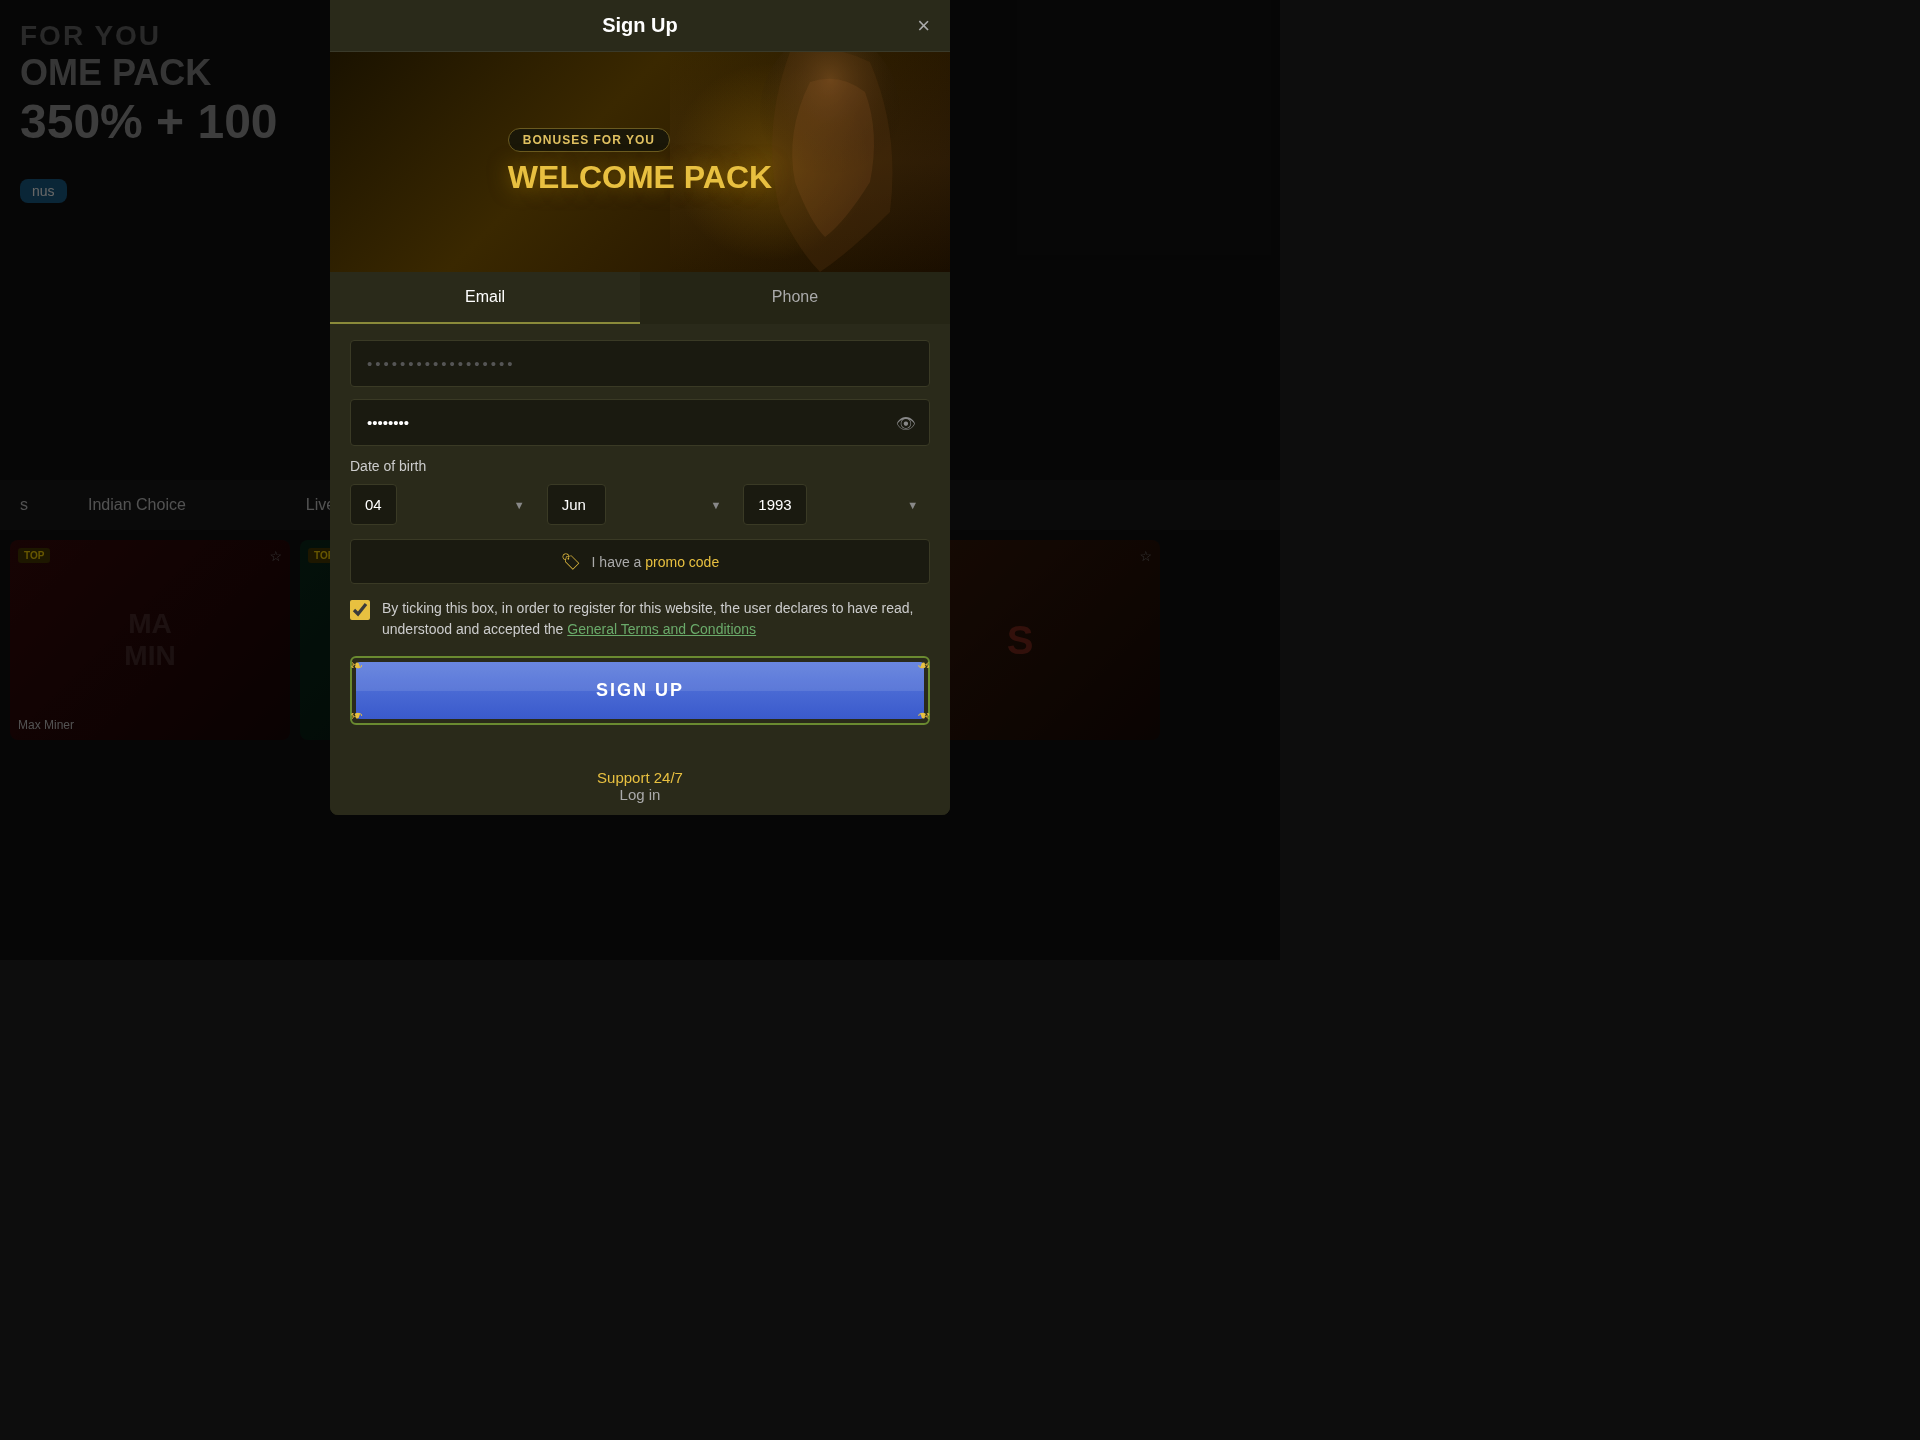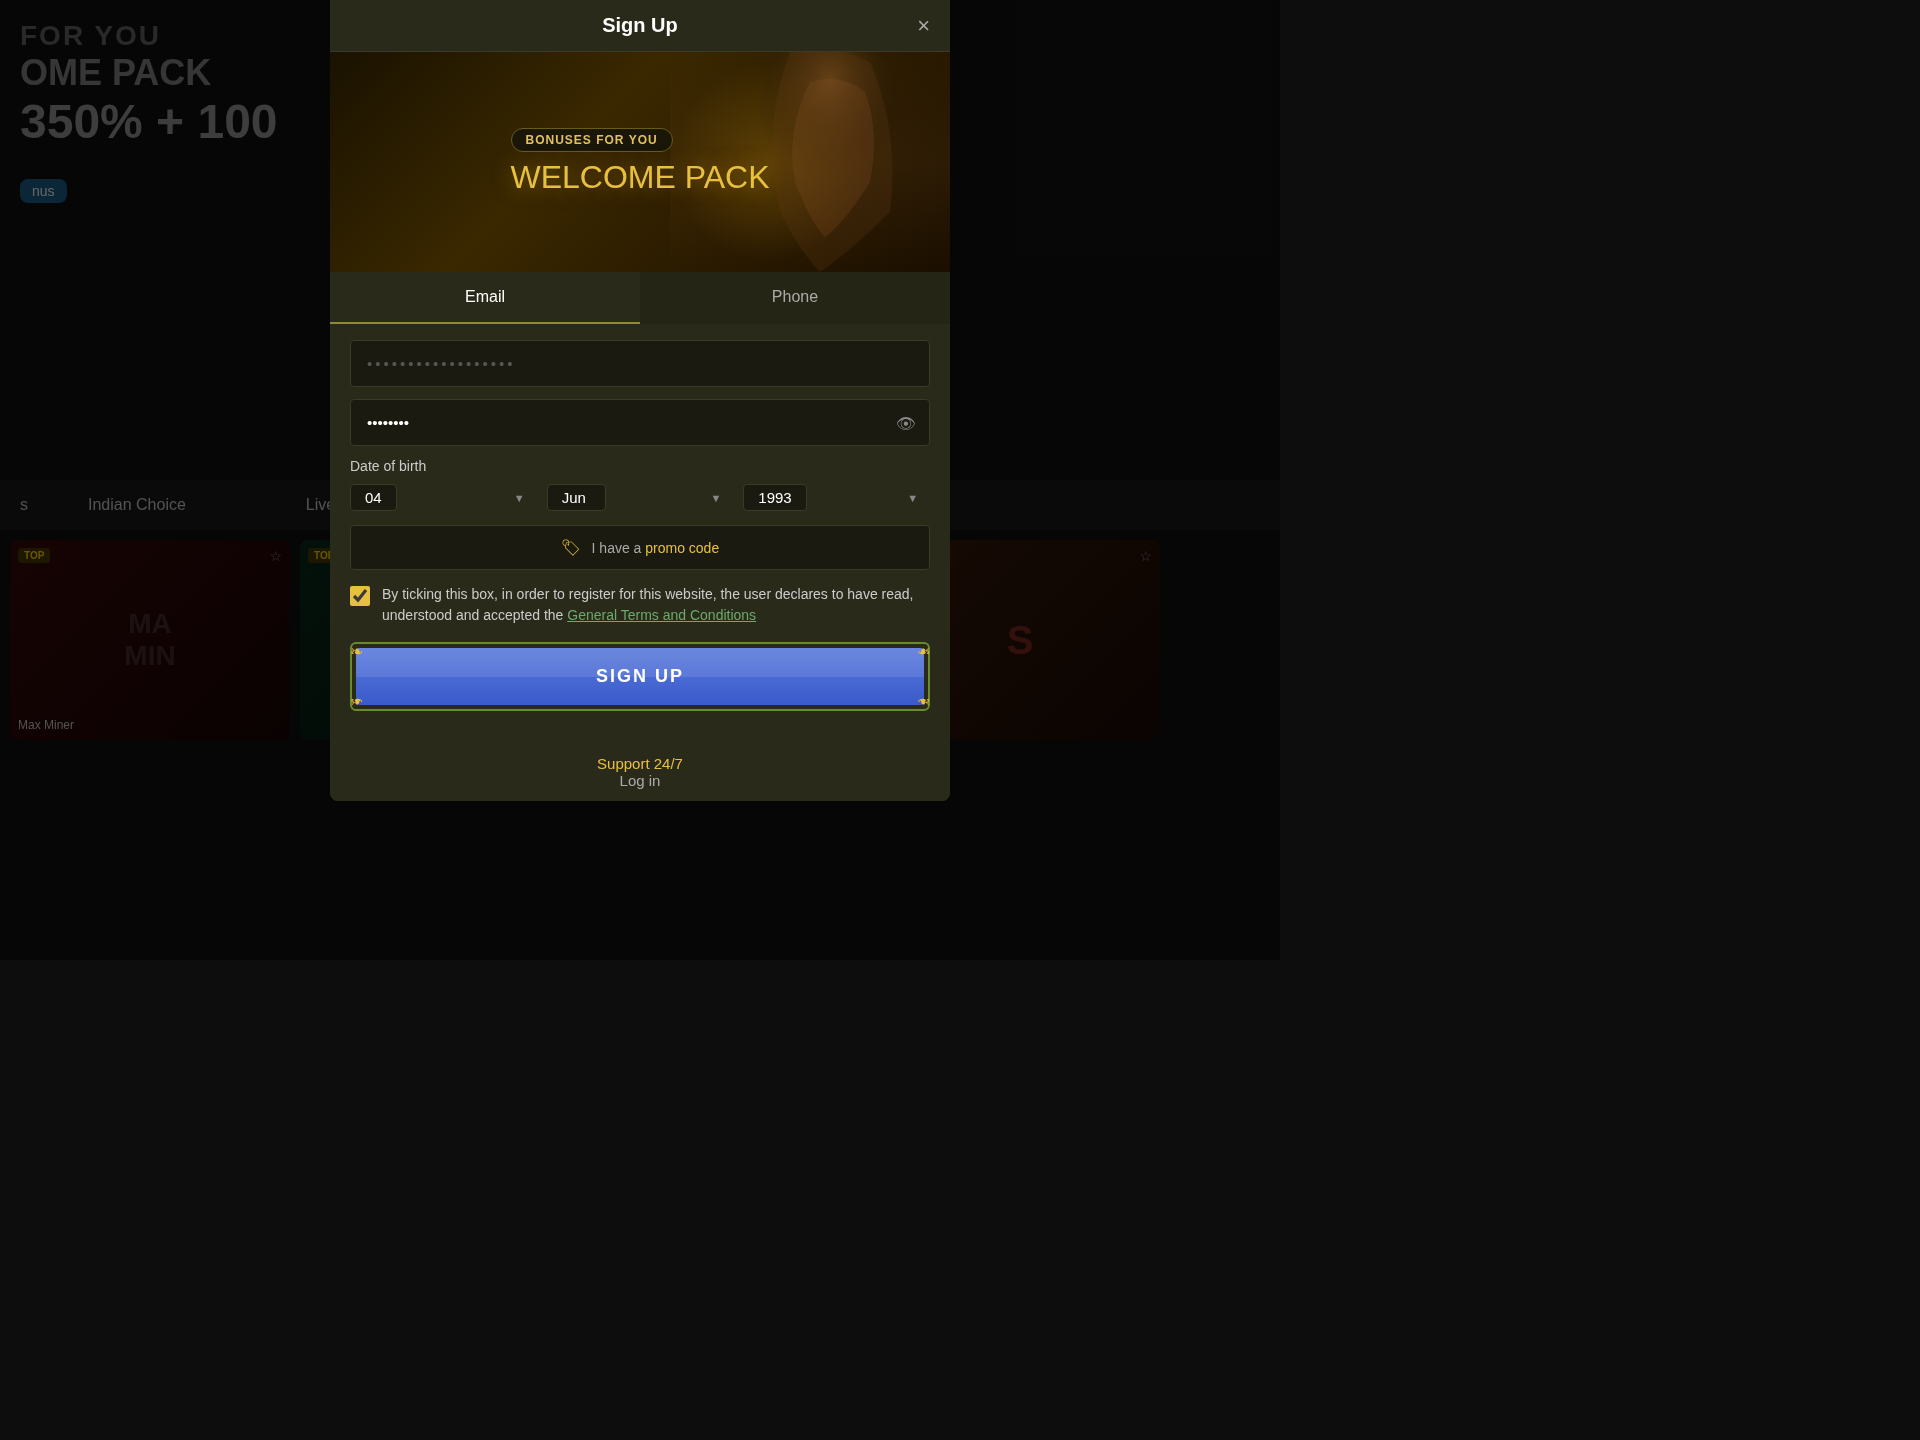--- a/index.html
+++ b/index.html
@@ -217,21 +217,21 @@
       font-weight: bold;
       padding: 4px 14px;
       border-radius: 20px;
       display: inline-block;
       margin-bottom: 8px;
       letter-spacing: 1px;
     }
     .banner-welcome {
       color: #e8c040;
       font-size: 32px;
-      font-weight: 400;
+      font-weight: 700;
       line-height: 1.1;
       text-shadow: 0 0 20px rgba(200,150,0,0.5);
     }
 
     
     .woman-silhouette {
       position: absolute;
       right: 0;
       bottom: 0;
       width: 280px;
@@ -318,21 +318,21 @@
     .dob-selects {
       display: flex;
       gap: 10px;
       margin-bottom: 14px;
     }
     .dob-select {
       flex: 1;
       background: #1a1a10;
       border: 1px solid #3a3a25;
       border-radius: 4px;
-      padding: 4px 14px;
+      padding: 11px 14px;
       color: #fff;
       font-size: 15px;
       appearance: none;
       -webkit-appearance: none;
       cursor: pointer;
       outline: none;
       position: relative;
     }
     .select-wrapper {
       position: relative;

